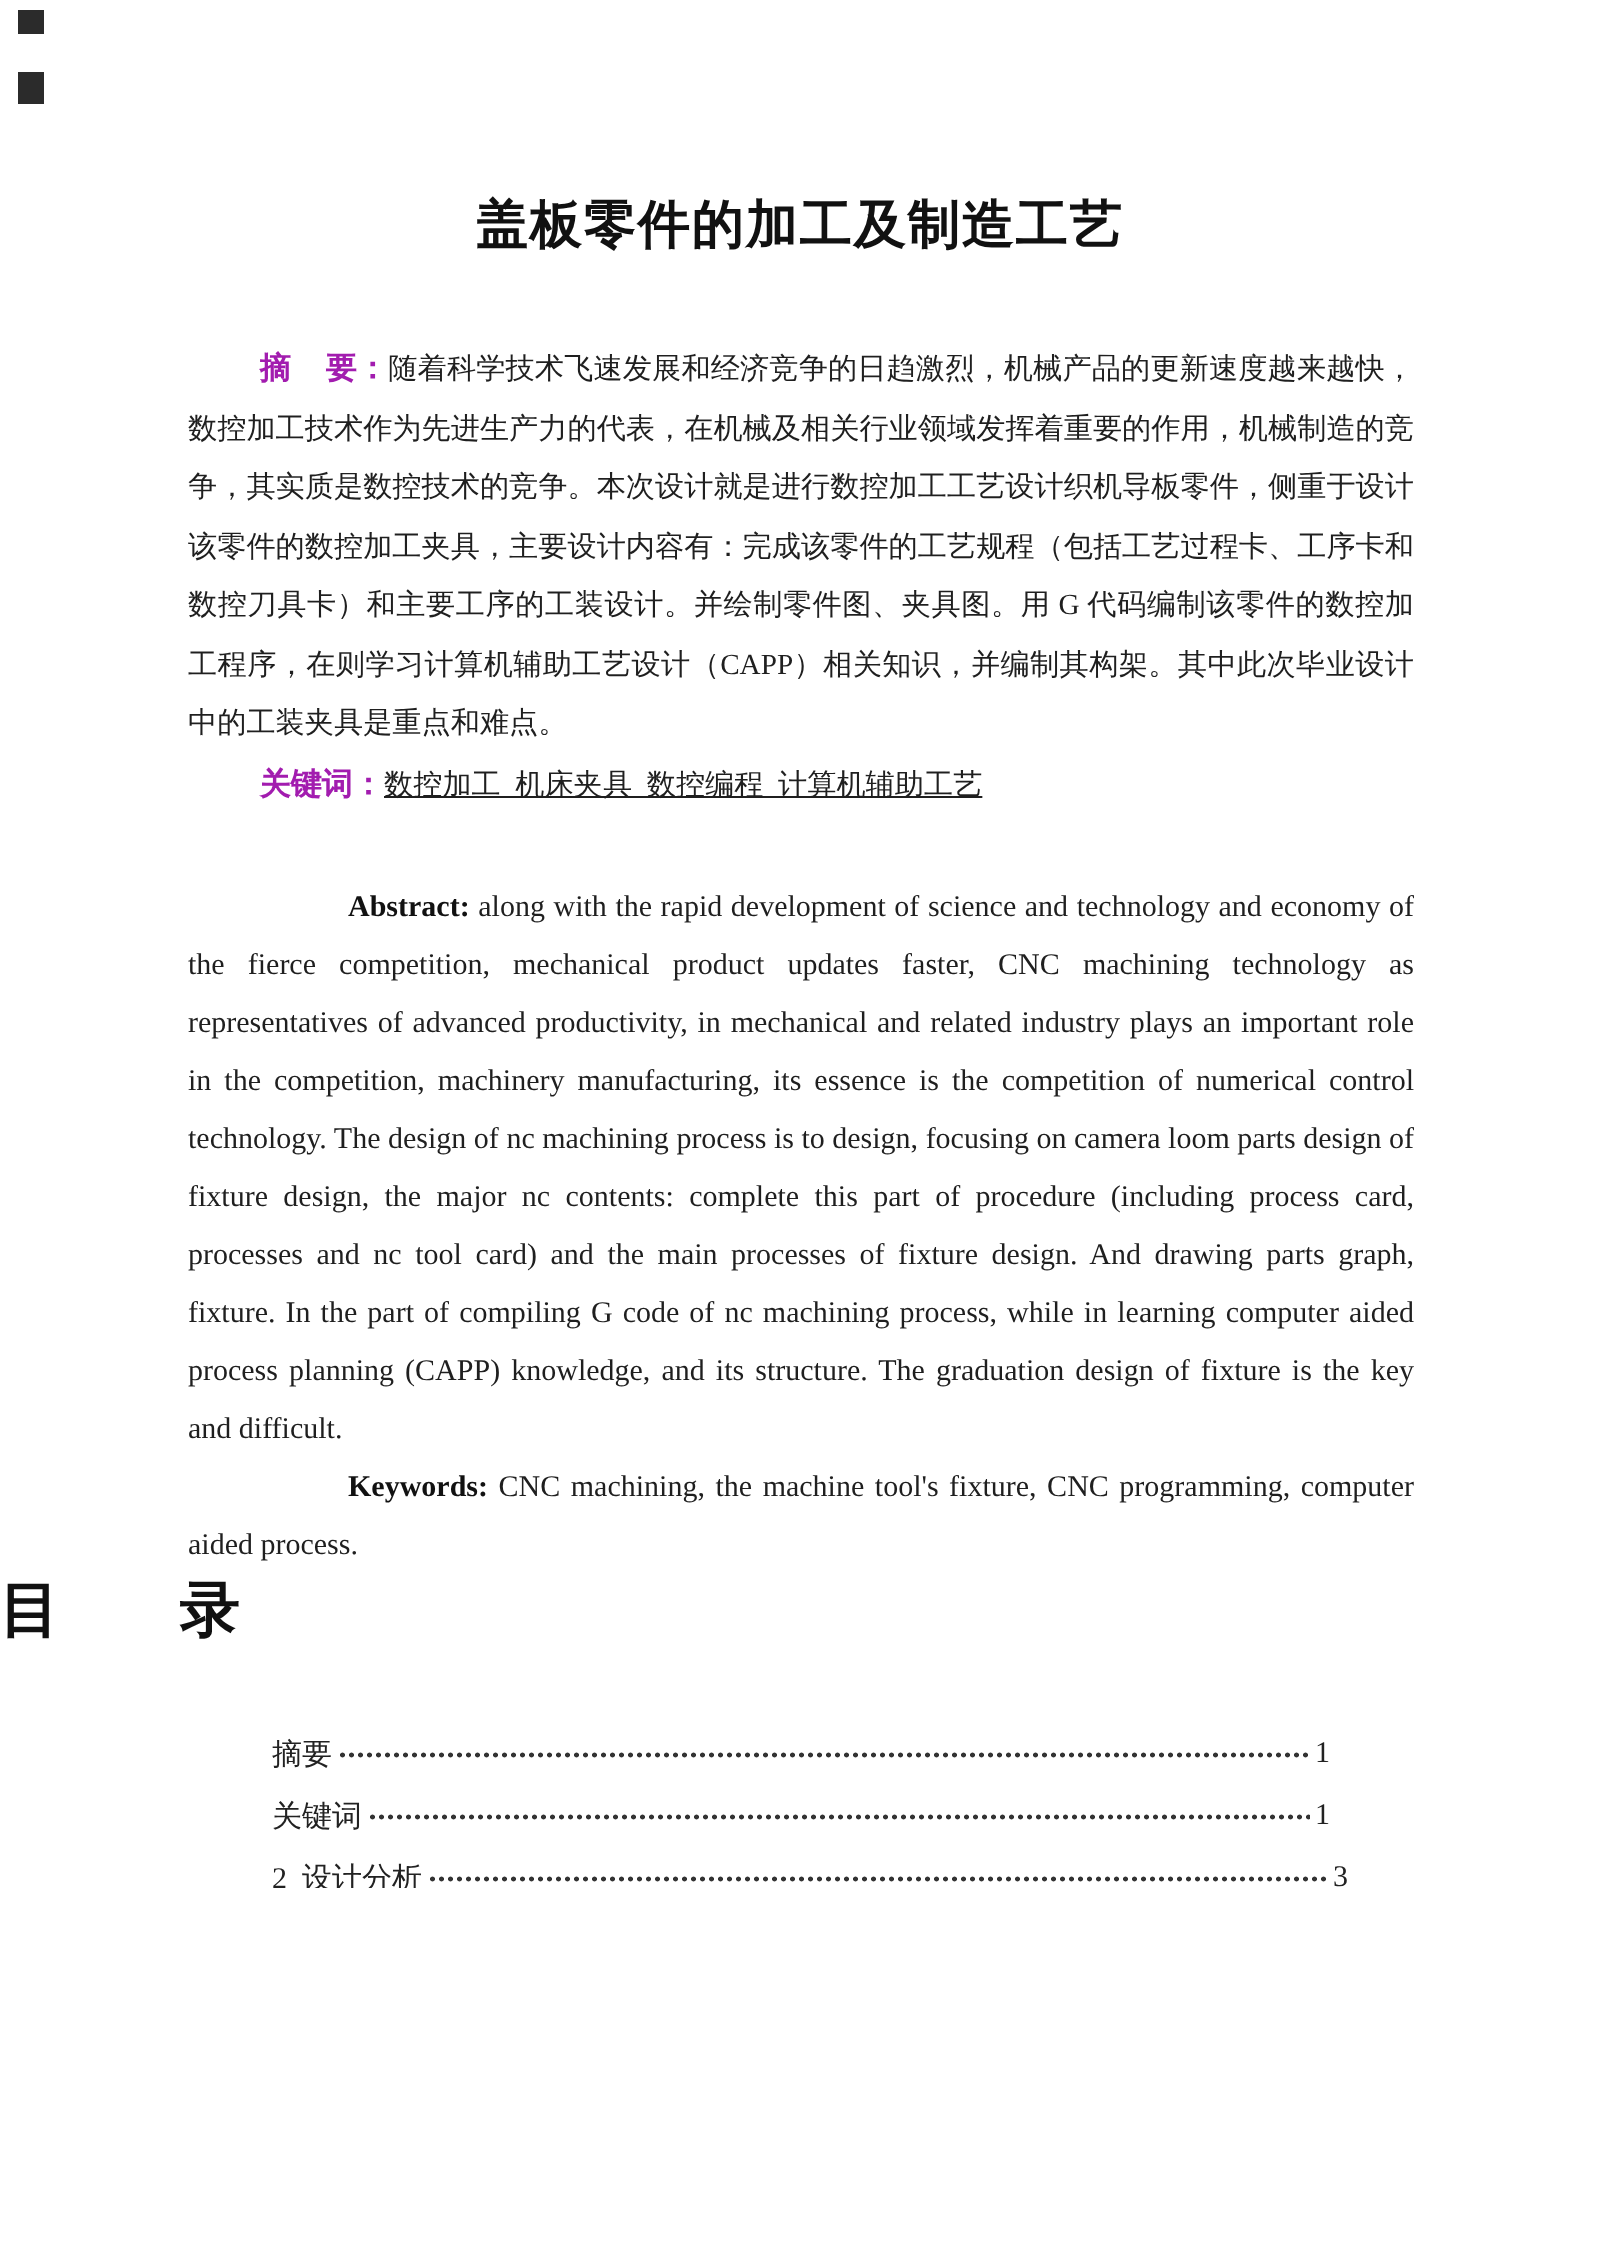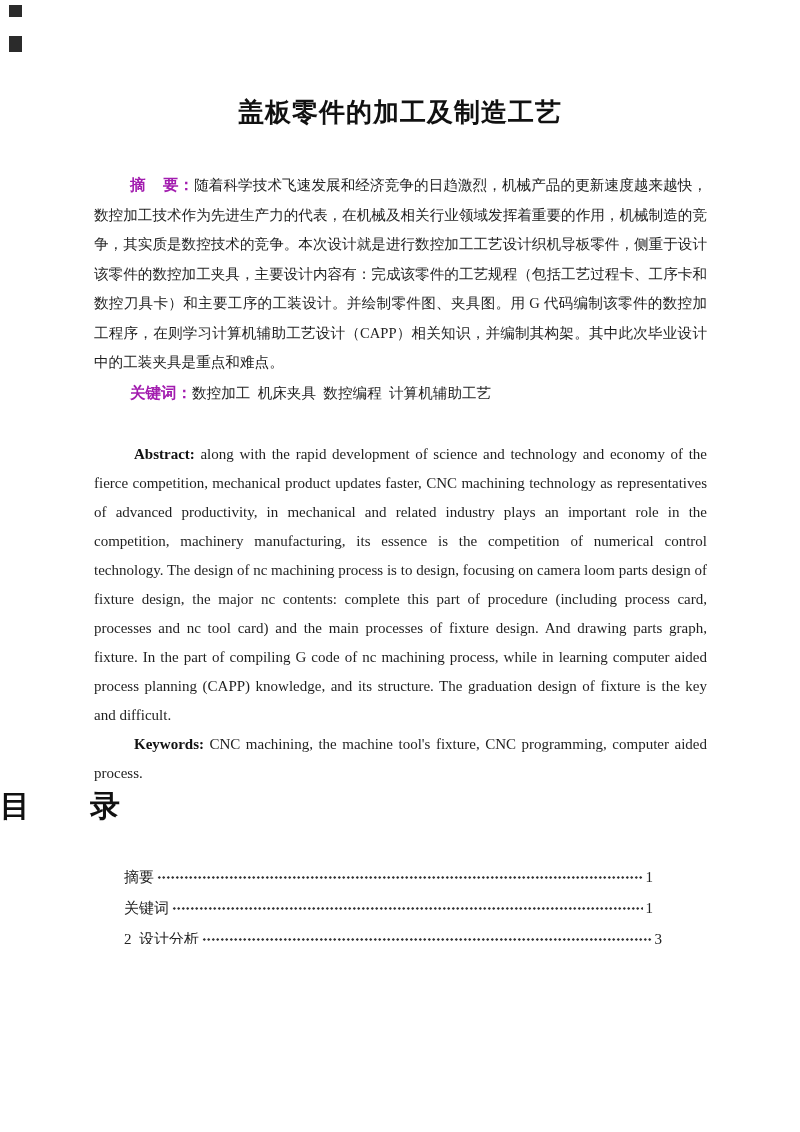--- a/index.html
+++ b/index.html
@@ -28,38 +28,38 @@
     font-size:14.6px;line-height:29.5px;
     text-align:justify;
   }
   .zh-block p{margin:0;}
   .zh-indent{text-indent:36px;}
   .zh-label{
     font-family:"Liberation Sans","DejaVu Sans",sans-serif;
     font-weight:bold;font-size:15.5px;color:#a21caf;
     white-space:pre;
   }
-  .zh-kw-text{white-space:pre-wrap;}
+  .zh-kw-text{white-space:pre-wrap;text-decoration:underline;}
 
   .en-block{
     position:absolute;left:94px;top:440px;width:613px;
     font-size:15px;line-height:29px;
     text-align:justify;
   }
   .en-block p{margin:0;text-indent:40px;}
-  .en-label{font-weight:bold;color:#111;}
+  .en-label{font-weight:bold;color:#111;margin-left:40px;}
 
   .toc-heading{
     position:absolute;top:786px;left:0;width:100%;
     margin:0;text-align:left;
     font-weight:bold;font-size:30px;line-height:40px;
     color:#111;white-space:pre;
   }
 
-  .toc{position:absolute;left:124px;top:862px;}
+  .toc{position:absolute;left:136px;top:862px;}
   .toc-row{
     display:flex;align-items:center;
     height:31px;font-size:15px;color:#222;
   }
   .toc-label{white-space:pre;flex:0 0 auto;}
   .toc-leader{
     flex:1 1 auto;height:100%;margin:0 3px 0 3px;
     background-image:radial-gradient(circle,#333 1.05px,transparent 1.4px);
     background-size:4.5px 100%;
     background-position:left center;

